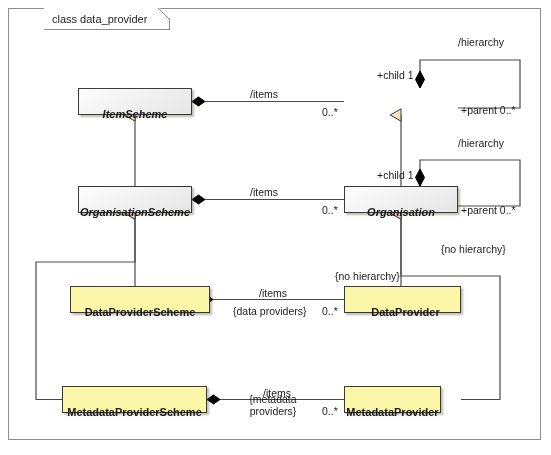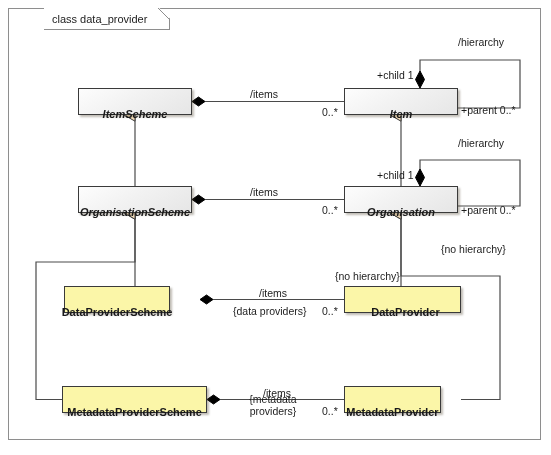--- a/index.html
+++ b/index.html
@@ -160,33 +160,30 @@
       <path d="M 62 399.5 L 36 399.5 L 36 262 L 135 262 L 135 213" marker-end="url(#gen-arrow)"></path>
 
       <path d="M 461 399.5 L 500 399.5 L 500 276 L 401 276 L 401 213" marker-end="url(#gen-arrow)"></path>
     </g>
   </svg>
 
   <div class="cls abstract" style="left:78px;  top:88px;  width:114px; height:27px;">
     <span class="nm">ItemScheme</span>
   </div>
 
-  <div class="cls abstract" style="left:344px; top:88px;  width:114px; height:27px;">
-    <span class="nm">Item</span>
-  </div>
 
   <div class="cls abstract" style="left:78px;  top:186px; width:114px; height:27px;">
     <span class="nm">OrganisationScheme</span>
   </div>
 
   <div class="cls abstract" style="left:344px; top:186px; width:114px; height:27px;">
     <span class="nm">Organisation</span>
   </div>
 
-  <div class="cls concrete" style="left:64px;  top:286px; width:106px; height:27px;">
+  <div class="cls concrete" style="left:70px;  top:286px; width:140px; height:27px;">
     <span class="nm">DataProviderScheme</span>
   </div>
 
   <div class="cls concrete" style="left:344px; top:286px; width:117px; height:27px;padding-left:6px;">
     <span class="nm">DataProvider</span>
   </div>
 
   <div class="cls concrete" style="left:62px;  top:386px; width:145px; height:27px;">
     <span class="nm">MetadataProviderScheme</span>
   </div>

